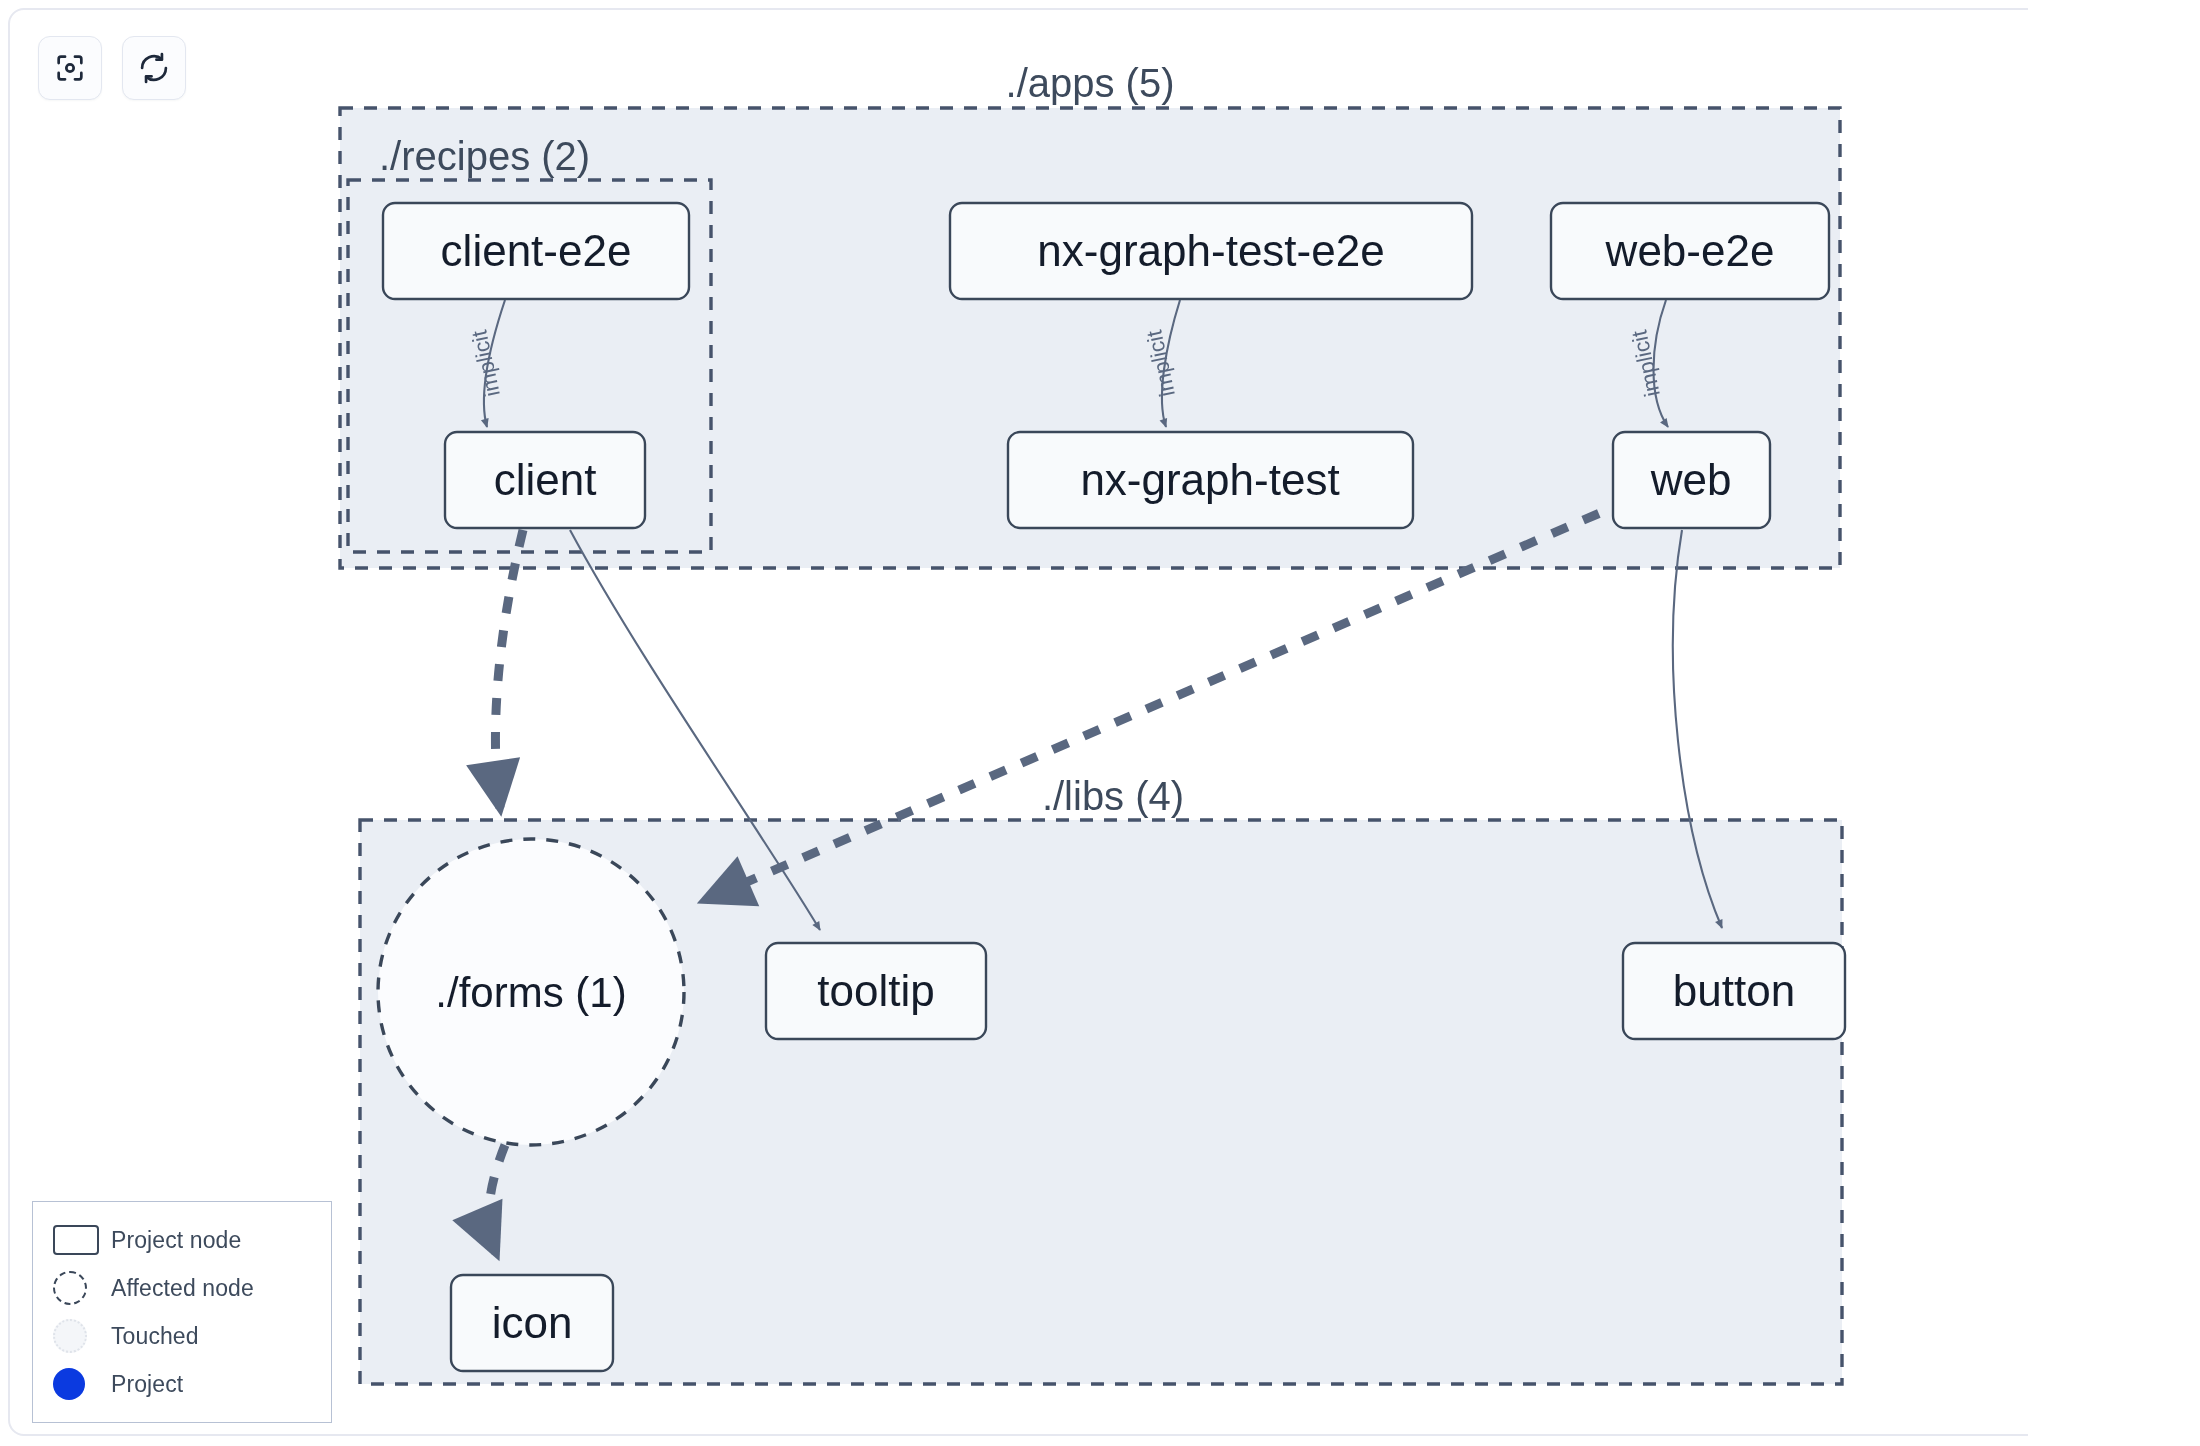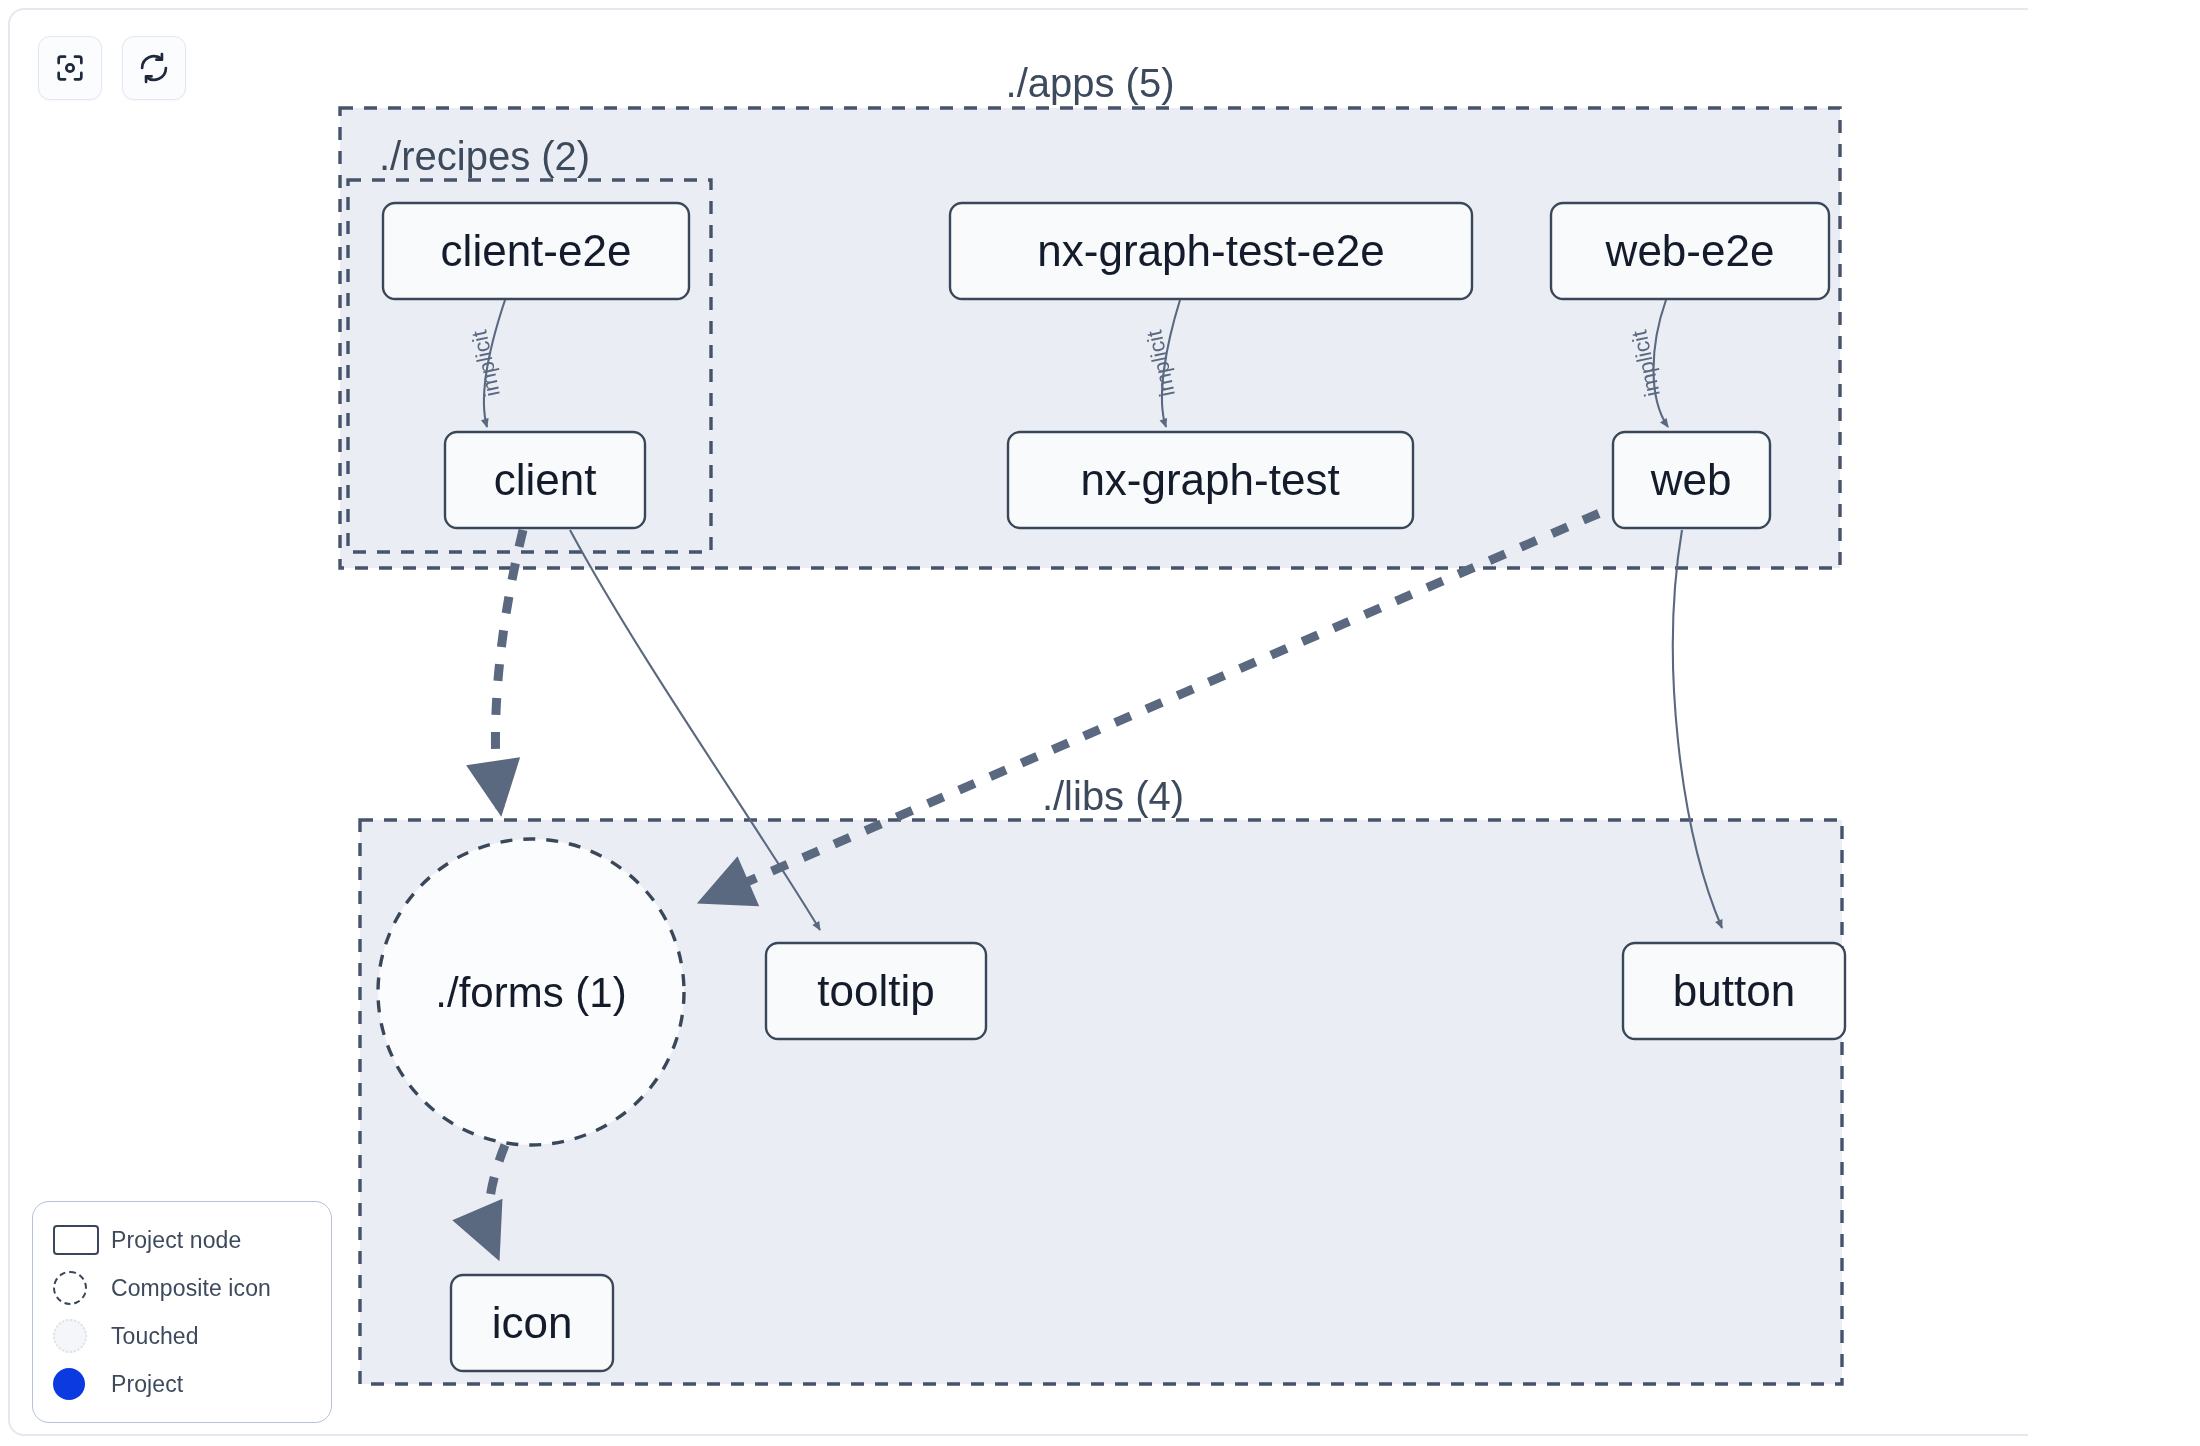--- a/index.html
+++ b/index.html
@@ -60,21 +60,21 @@
     overflow: visible;
   }
 
   
   .legend {
     position: absolute;
     left: 32px;
     top: 1201px;
     width: 300px;
     border: 1.6px solid #b7c1d4;
-    border-radius: 17px;
+    border-radius: 0;
     background: #ffffff;
     padding: 14px 18px 14px 20px;
     box-sizing: border-box;
     z-index: 50;
     text-align: center;
   }
   .legend-row {
     display: flex;
     align-items: center;
     height: 48px;
@@ -264,21 +264,21 @@
     <div class="legend-row">
       <span class="legend-swatch">
         <span class="sw-rect"></span>
       </span>
       <span class="legend-label">Project node</span>
     </div>
     <div class="legend-row">
       <span class="legend-swatch">
         <span class="sw-dashcircle"></span>
       </span>
-      <span class="legend-label">Composite icon</span>
+      <span class="legend-label">Affected node</span>
     </div>
     <div class="legend-row">
       <span class="legend-swatch">
         <span class="sw-affected"></span>
       </span>
       <span class="legend-label">Touched</span>
     </div>
     <div class="legend-row">
       <span class="legend-swatch">
         <span class="sw-touched"></span>

